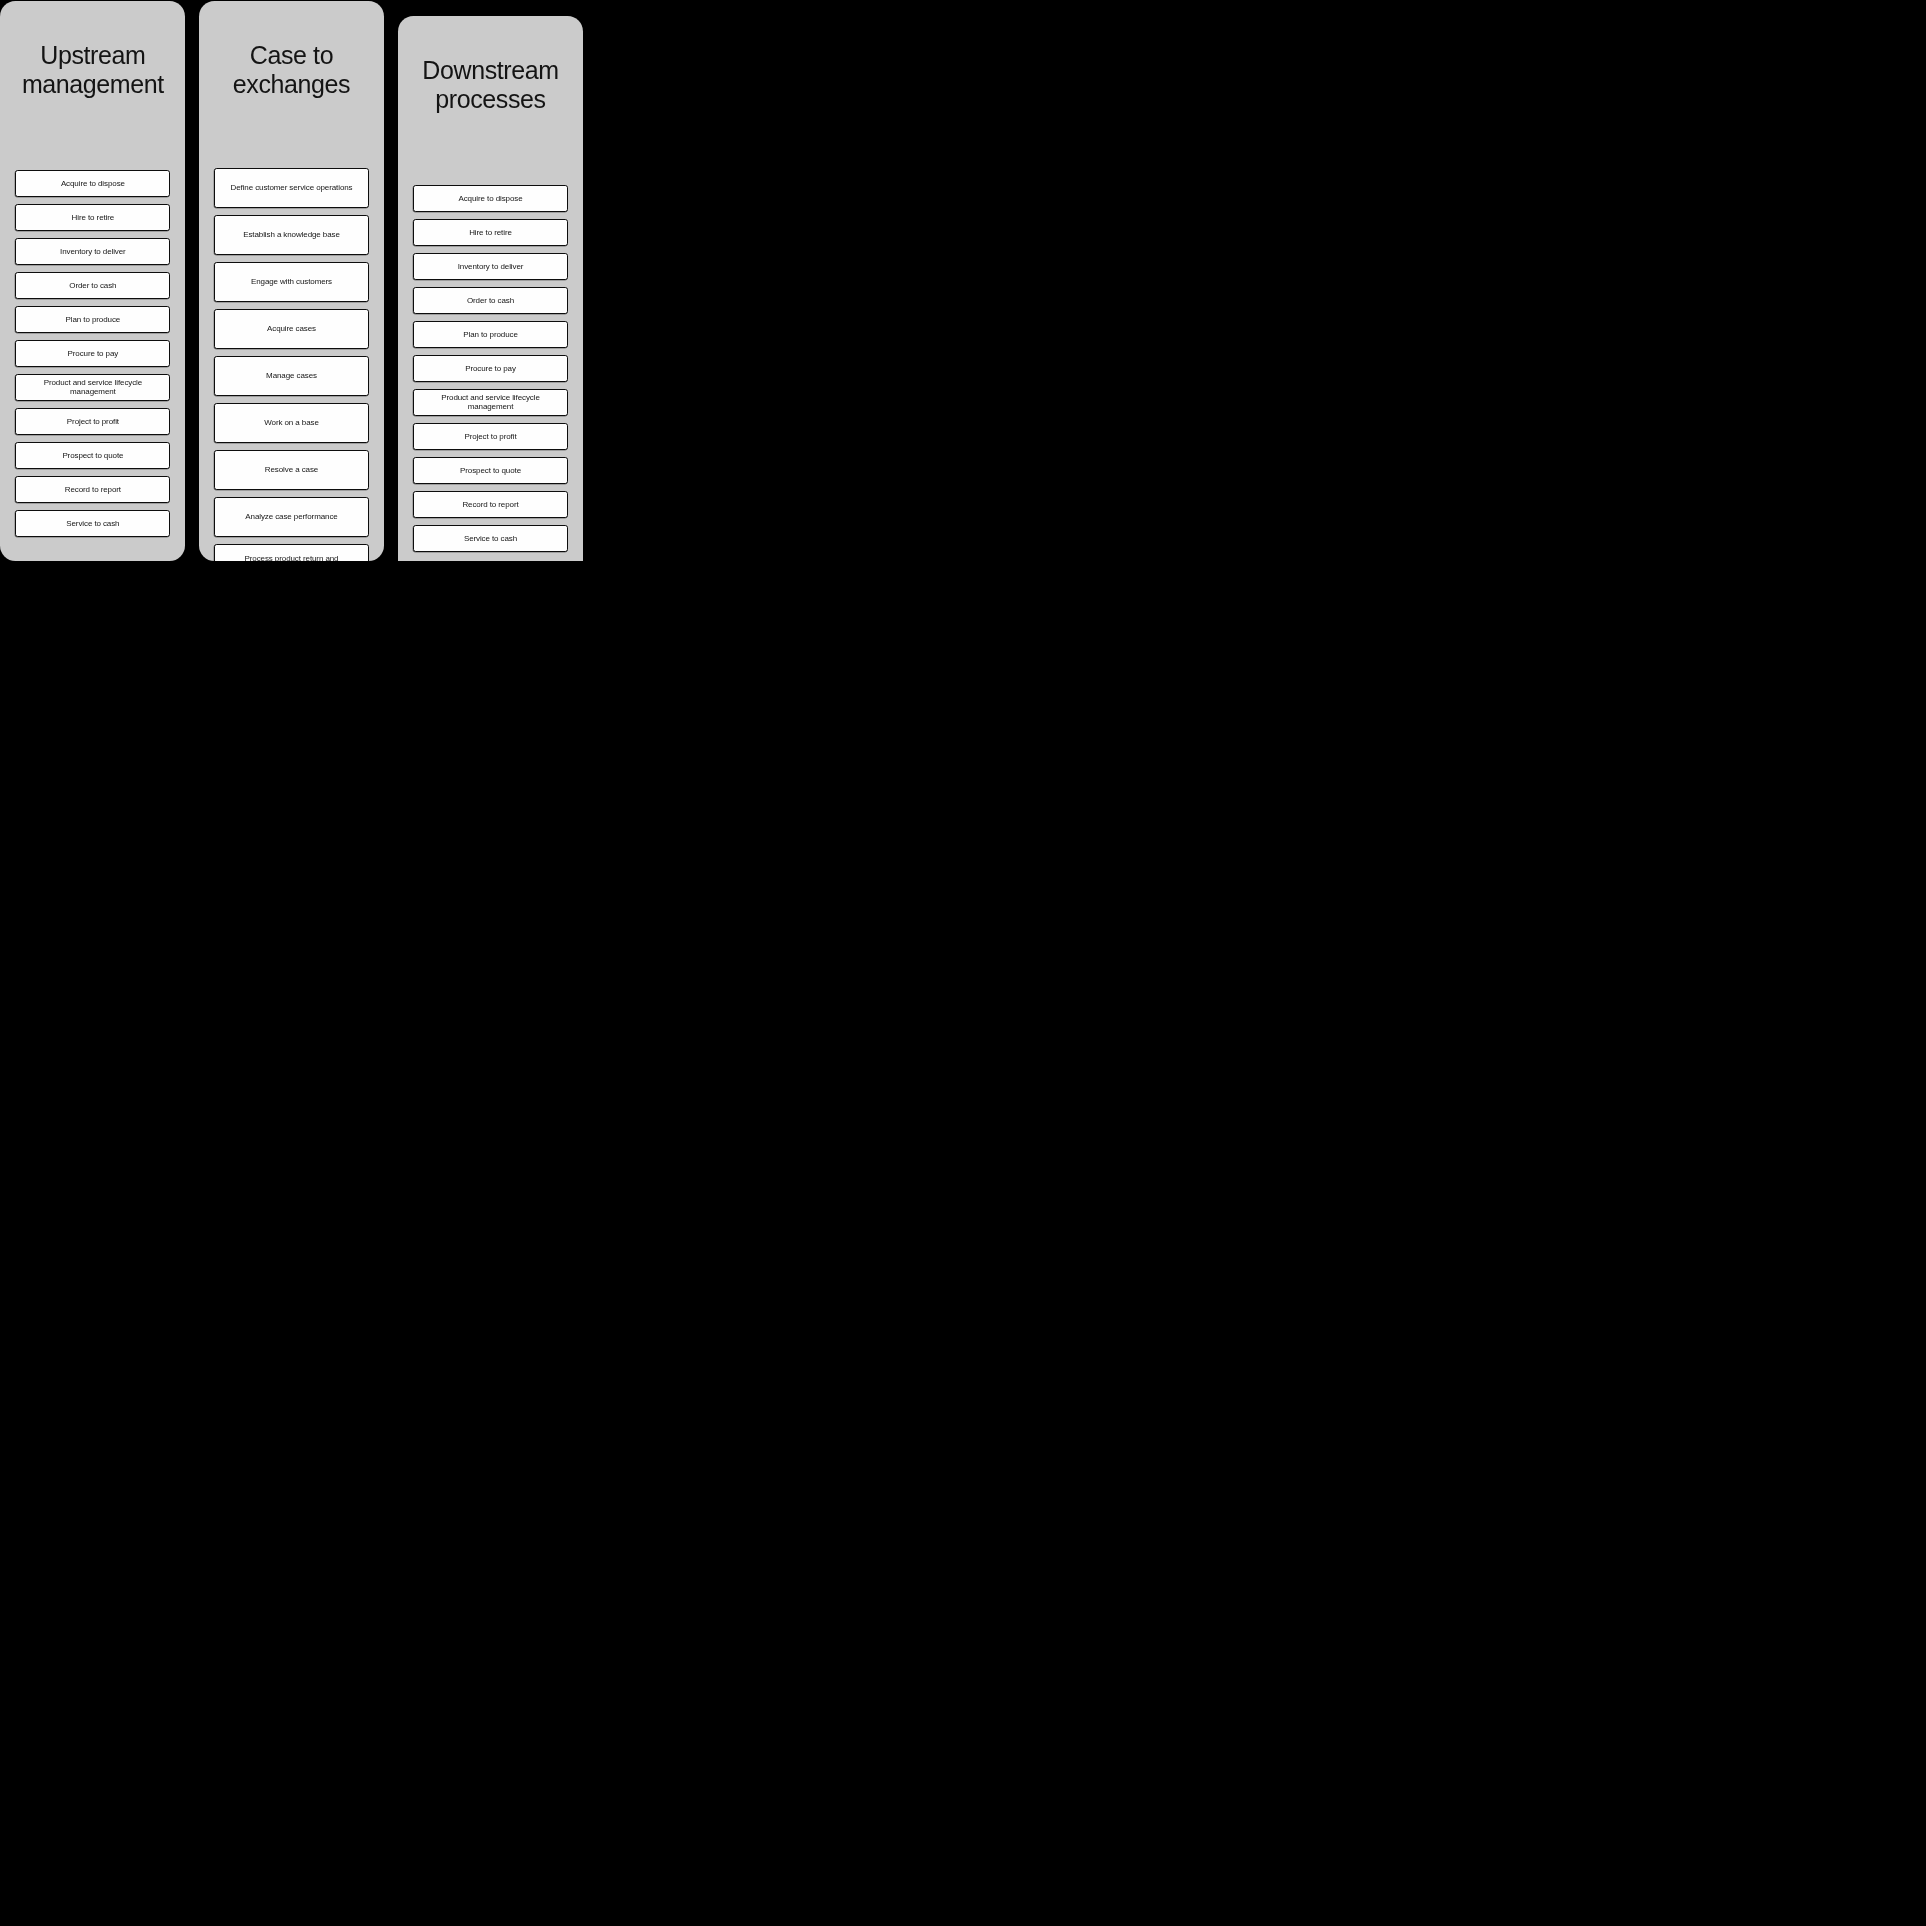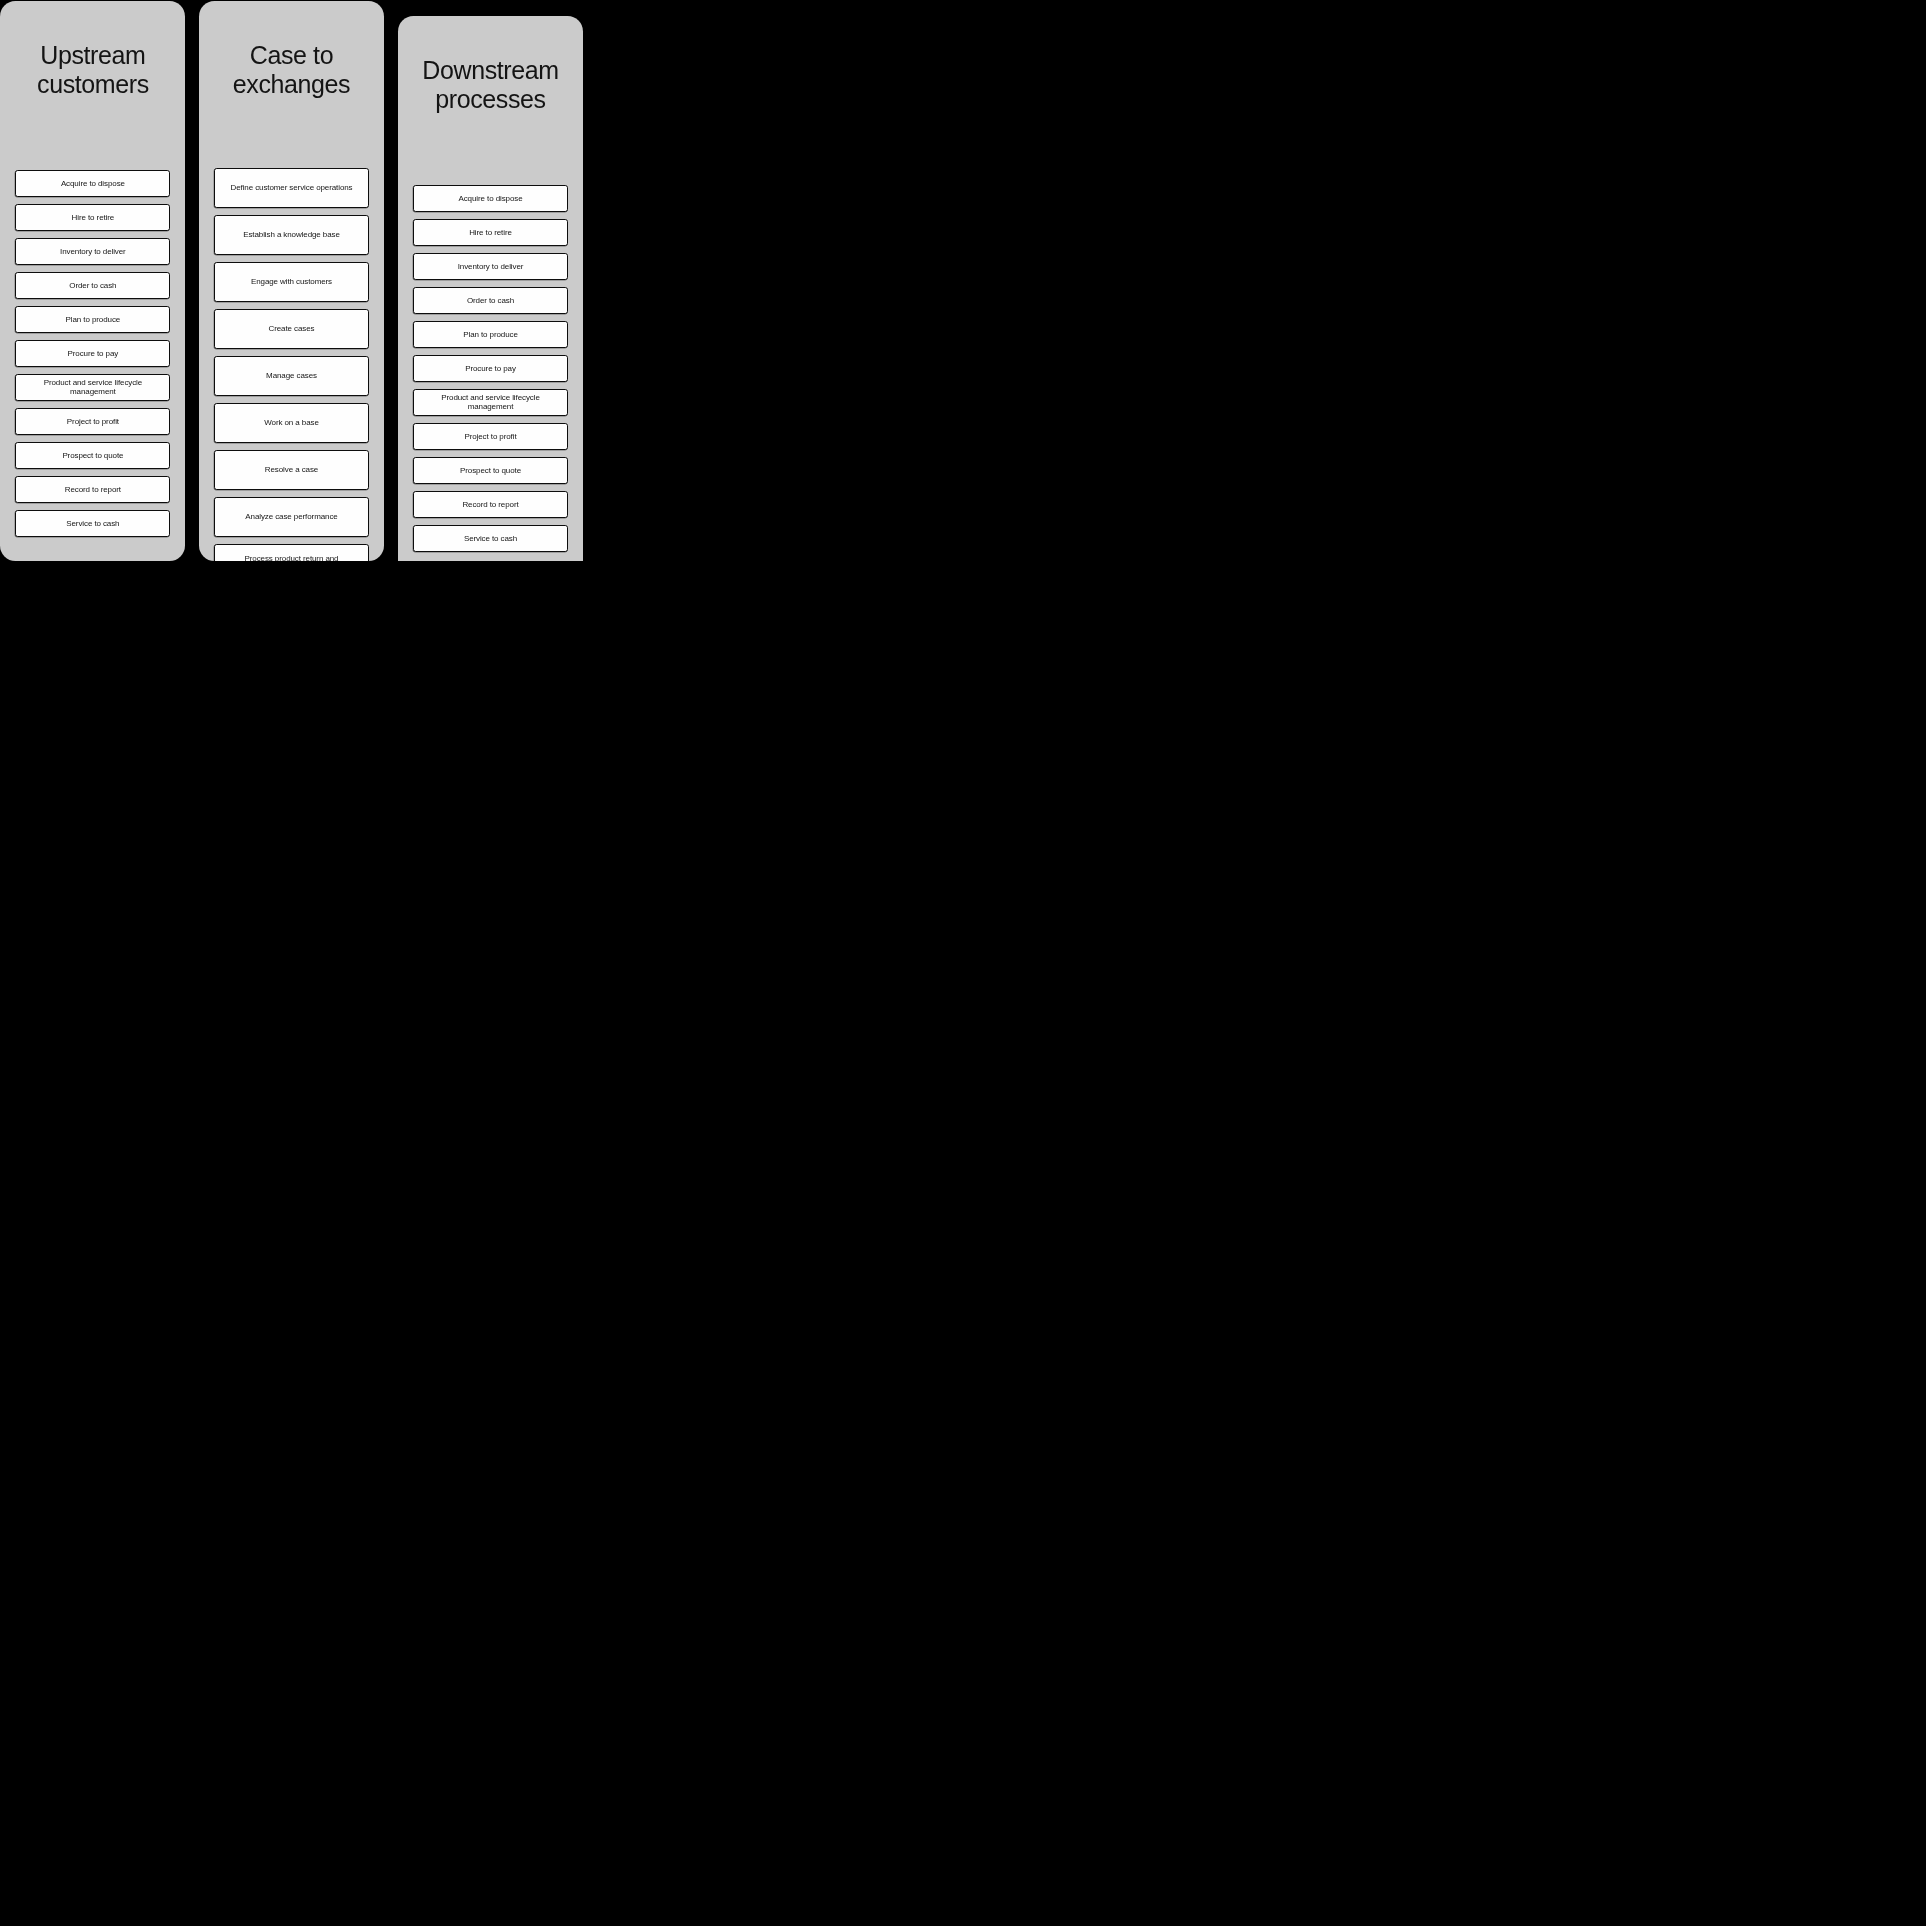--- a/index.html
+++ b/index.html
@@ -68,21 +68,21 @@
     letter-spacing: -0.1px;
     color: #151515;
   }
 </style>
 </head>
 <body>
 
 <div class="canvas">
 
   <section class="panel panel-a">
-    <h2 class="panel-title">Upstream customers</h2>
+    <h2 class="panel-title">Upstream management</h2>
     <div class="boxes">
         <div class="box">
           <span>Acquire to dispose</span>
         </div>
         <div class="box">
           <span>Hire to retire</span>
         </div>
         <div class="box">
           <span>Inventory to deliver</span>
         </div>
@@ -119,21 +119,21 @@
         <div class="box">
           <span>Define customer service operations</span>
         </div>
         <div class="box">
           <span>Establish a knowledge base</span>
         </div>
         <div class="box">
           <span>Engage with customers</span>
         </div>
         <div class="box">
-          <span>Create cases</span>
+          <span>Acquire cases</span>
         </div>
         <div class="box">
           <span>Manage cases</span>
         </div>
         <div class="box">
           <span>Work on a base</span>
         </div>
         <div class="box">
           <span>Resolve a case</span>
         </div>

